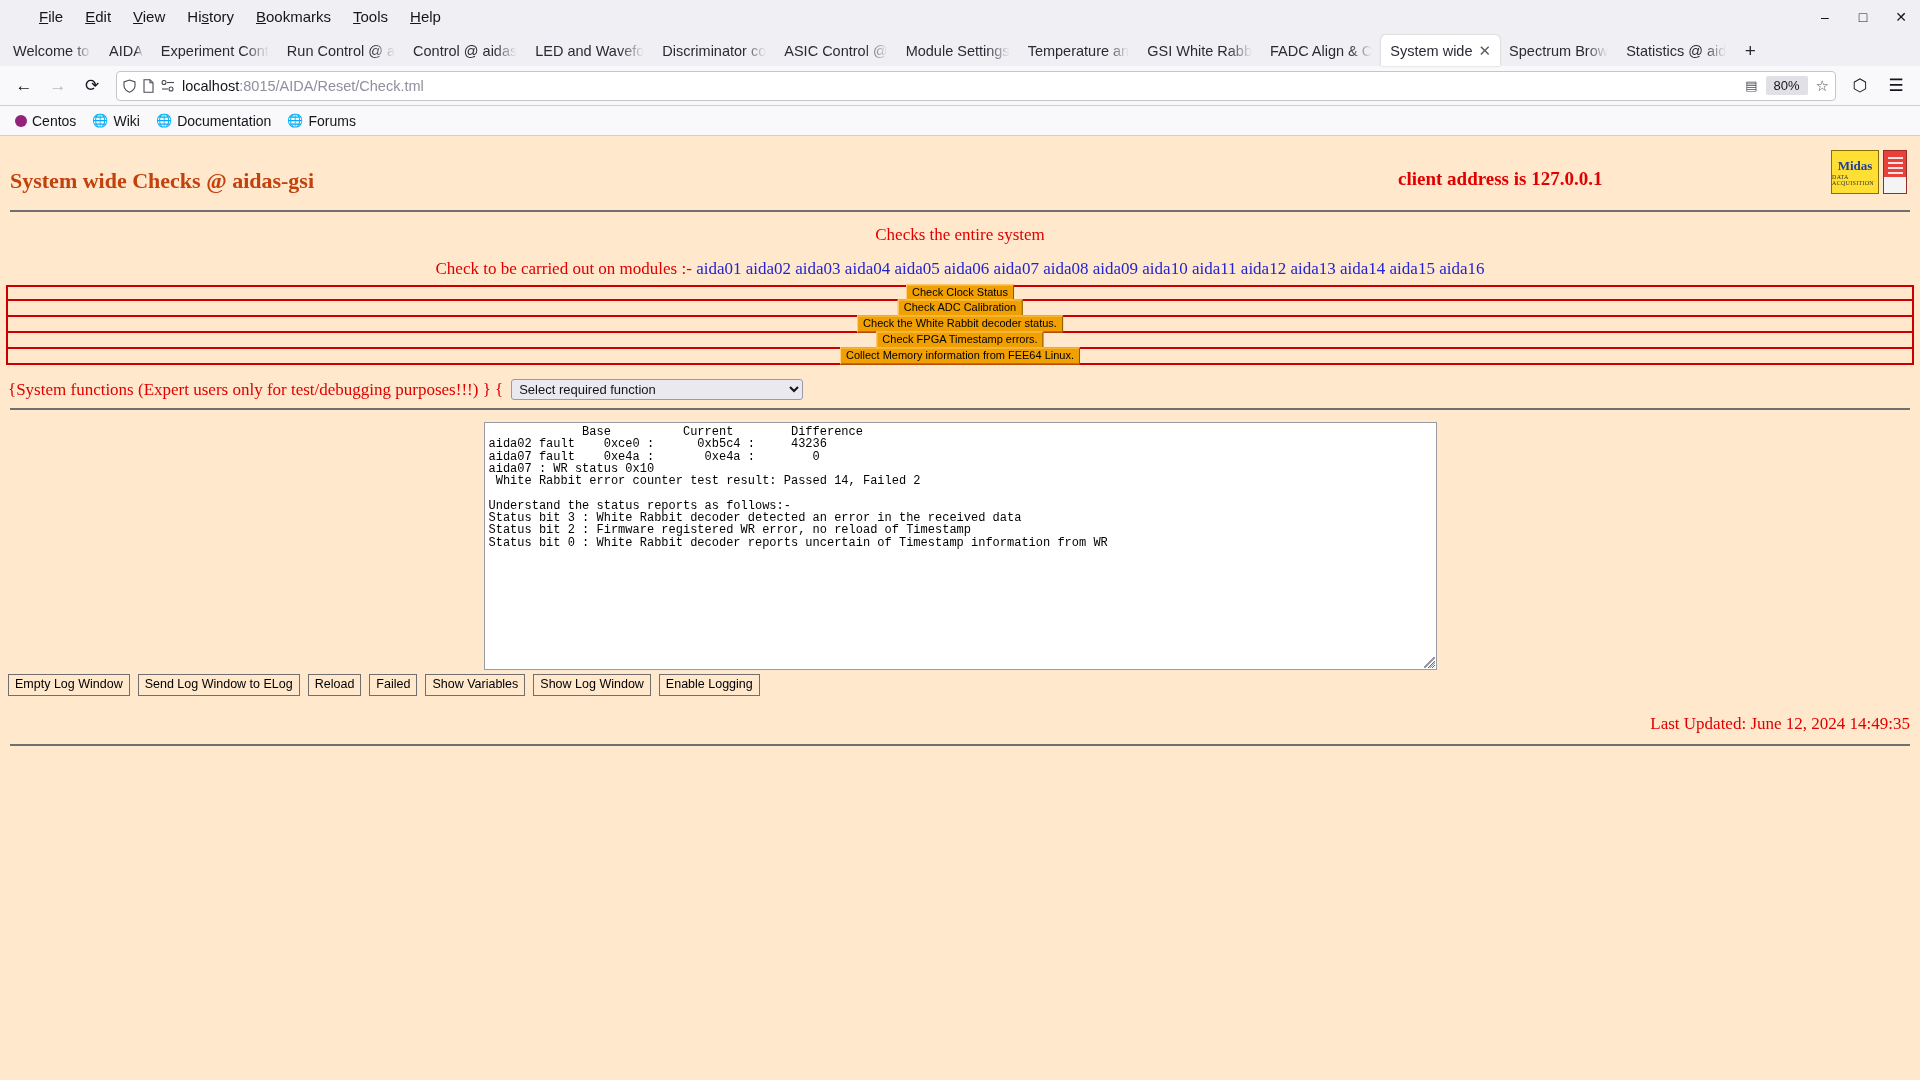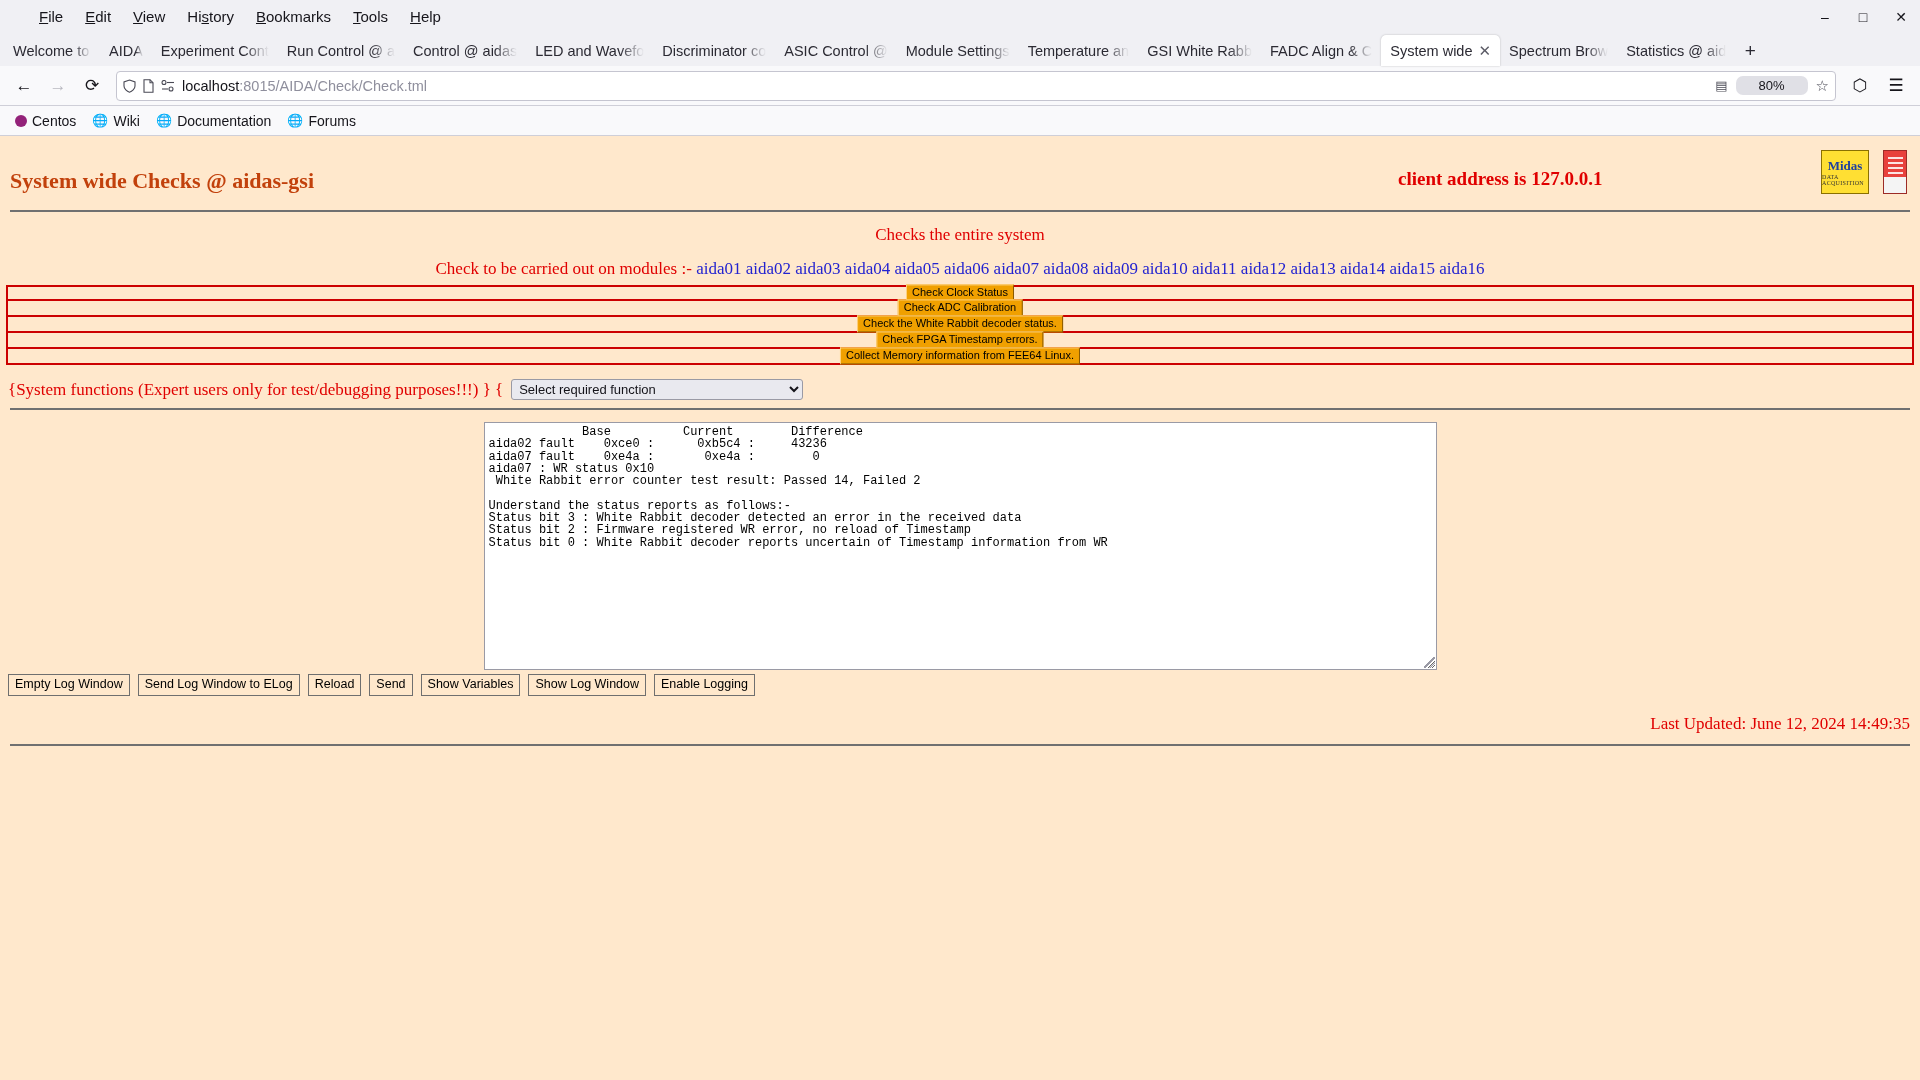--- a/index.html
+++ b/index.html
@@ -103,22 +103,22 @@
     display: flex; align-items: center;
     padding: 0 6px;
     gap: 7px;
   }
   .urlbar .u-ico { font-size: 13px; color: #4a4a55; display:flex; align-items:center; }
   .url-text { font-size: 14.5px; color: #8f8f9d; white-space: nowrap; }
   .url-text b { color: #15141a; font-weight: normal; }
   .urlbar-right { margin-left: auto; display: flex; align-items: center; gap: 8px; }
   .zoom-badge {
     font-size: 13px; color: #15141a;
-    background: #e0e0e6; border-radius: 7px;
-    padding: 2px 23px;
+    background: #e0e0e6; border-radius: 2px;
+    padding: 2px 8px;
   }
   .star { font-size: 15px; color: #4a4a55; }
   .nav-right { display: flex; align-items: center; gap: 4px; }
 
   .bookmarks {
     height: 30px;
     display: flex; align-items: center;
     background: #f9f9fb;
     border-bottom: 1px solid #cfcfd8;
     padding: 0 8px; gap: 2px;
@@ -153,21 +153,21 @@
     margin: 16px 0 0 0;
     font-family: "Liberation Serif", serif;
   }
   .client-addr {
     position: absolute;
     left: 1398px; top: 32px;
     font-size: 19px; font-weight: bold; color: #e00000;
   }
   .logos {
     position: absolute; right: 13px; top: 14px;
-    display: flex; gap: 14px; align-items: flex-start;
+    display: flex; gap: 4px; align-items: flex-start;
   }
   .logo-midas {
     width: 48px; height: 44px;
     background: #ffdf33;
     border: 1px solid #8a7000;
     display: flex; flex-direction: column;
     align-items: center; justify-content: center;
     font-family: "Liberation Serif", serif;
   }
   .logo-midas .m-top {
@@ -396,21 +396,21 @@
           </svg>
       </span>
       <span class="u-ico">
         <svg width="14" height="12" viewBox="0 0 14 12">
             <circle cx="3" cy="2.5" r="2" fill="none" stroke="#4a4a55" stroke-width="1.1"></circle>
             <line x1="6" y1="2.5" x2="13" y2="2.5" stroke="#4a4a55" stroke-width="1.1"></line>
             <circle cx="10" cy="9" r="2" fill="none" stroke="#4a4a55" stroke-width="1.1"></circle>
             <line x1="1" y1="9" x2="7" y2="9" stroke="#4a4a55" stroke-width="1.1"></line>
           </svg>
       </span>
-      <span class="url-text"><b>localhost</b><span>:8015/AIDA/Check/Check.tml</span></span>
+      <span class="url-text"><b>localhost</b><span>:8015/AIDA/Reset/Check.tml</span></span>
       <span class="urlbar-right">
         <span class="u-ico">▤</span>
         <span class="zoom-badge">80%</span>
         <span class="star">☆</span>
       </span>
     </div>
     <div class="nav-right">
       <div class="nav-icon">⬡</div>
       <div class="nav-icon">☰</div>
     </div>
@@ -496,21 +496,21 @@
 Understand the status reports as follows:-
 Status bit 3 : White Rabbit decoder detected an error in the received data
 Status bit 2 : Firmware registered WR error, no reload of Timestamp
 Status bit 0 : White Rabbit decoder reports uncertain of Timestamp information from WR</div>
   </div>
 
   <div class="ctrl-row" id="ctrl-row">
       <button class="ctrl-btn">Empty Log Window</button>
       <button class="ctrl-btn">Send Log Window to ELog</button>
       <button class="ctrl-btn">Reload</button>
-      <button class="ctrl-btn">Send</button>
+      <button class="ctrl-btn">Failed</button>
       <button class="ctrl-btn">Show Variables</button>
       <button class="ctrl-btn">Show Log Window</button>
       <button class="ctrl-btn">Enable Logging</button>
     </div>
 
   <div class="last-updated">Last Updated: June 12, 2024 14:49:35</div>
 
   <hr class="rule4">
 </div>
 

